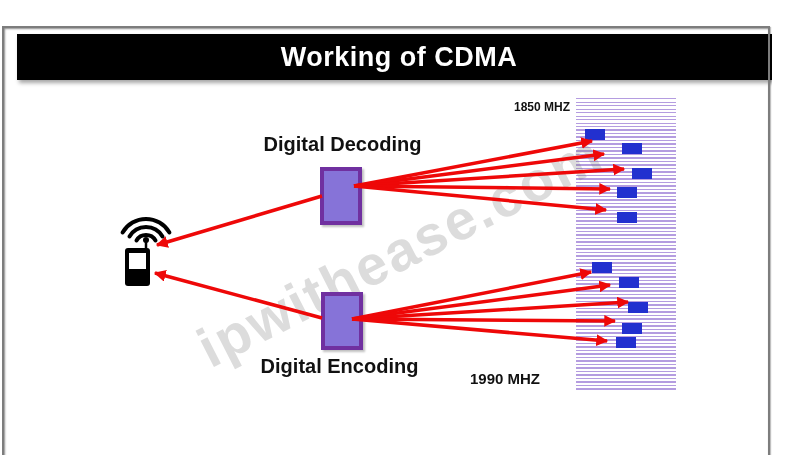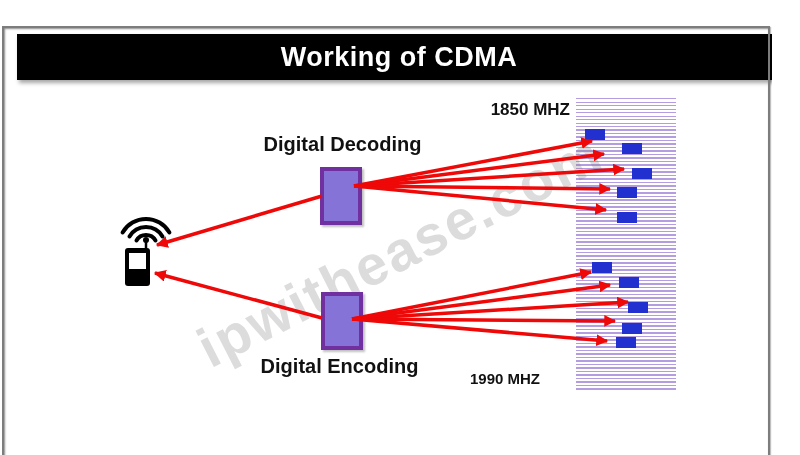--- a/index.html
+++ b/index.html
@@ -4,21 +4,21 @@
 <style>
   html,body{margin:0;padding:0;background:#ffffff;font-family:"Liberation Sans",sans-serif;}
   #stage{position:relative;width:772px;height:455px;background:#ffffff;overflow:hidden;margin-top:24px;}
   #frame{position:absolute;inset:2px;border:2px solid #7d7d7d;box-shadow:1px 1px 2px rgba(0,0,0,.45) inset, 1px 1px 1px rgba(0,0,0,.25);pointer-events:none;z-index:8;}
   #titlebar{position:absolute;left:17px;top:10px;width:764px;height:46px;background:var(--title-bg,#000);z-index:7;
             box-shadow:2px 3px 4px rgba(0,0,0,.35);display:flex;align-items:center;justify-content:center;}
   #titlebar .t{color:var(--title-text,#fff);font-size:27px;font-weight:bold;letter-spacing:.5px;}
   .label{position:absolute;color:#111;font-weight:bold;z-index:6;white-space:nowrap;}
   #lbl-decoder{left:250px;top:109px;width:185px;text-align:center;font-size:20px;}
   #lbl-encoder{left:247px;top:331px;width:185px;text-align:center;font-size:20px;}
-  #freq-top{left:470px;top:76px;width:100px;text-align:right;font-size:17px;}
+  #freq-top{left:470px;top:76px;width:100px;text-align:right;font-size:12px;}
   #freq-bottom{left:470px;top:346px;width:100px;text-align:left;font-size:15px;}
   #band{position:absolute;left:576px;top:74px;width:100px;height:294px;z-index:1;
         background:repeating-linear-gradient(to bottom,var(--stripe,#b39ddb) 0px,var(--stripe,#b39ddb) 1.3px,#ffffff 1.3px,#ffffff 3.5px);}
   .signal-block{position:absolute;width:20px;height:11px;background:var(--block,#2230cf);z-index:2;}
   .box{position:absolute;width:42px;height:58px;box-sizing:border-box;background:var(--box-fill,#8673d8);
        border:4px solid var(--box-border,#7030a0);z-index:4;box-shadow:2px 2px 2px rgba(0,0,0,.25);}
   #box-decoder{left:320px;top:143px;}
   #box-encoder{left:321px;top:268px;}
   #band-label{left:579px;top:385px;font-size:26px;letter-spacing:1px;color:var(--band-label,#1f3864);}
   #website{right:16px;top:420px;font-size:14px;color:var(--link,#1c6fc0);cursor:pointer;}

